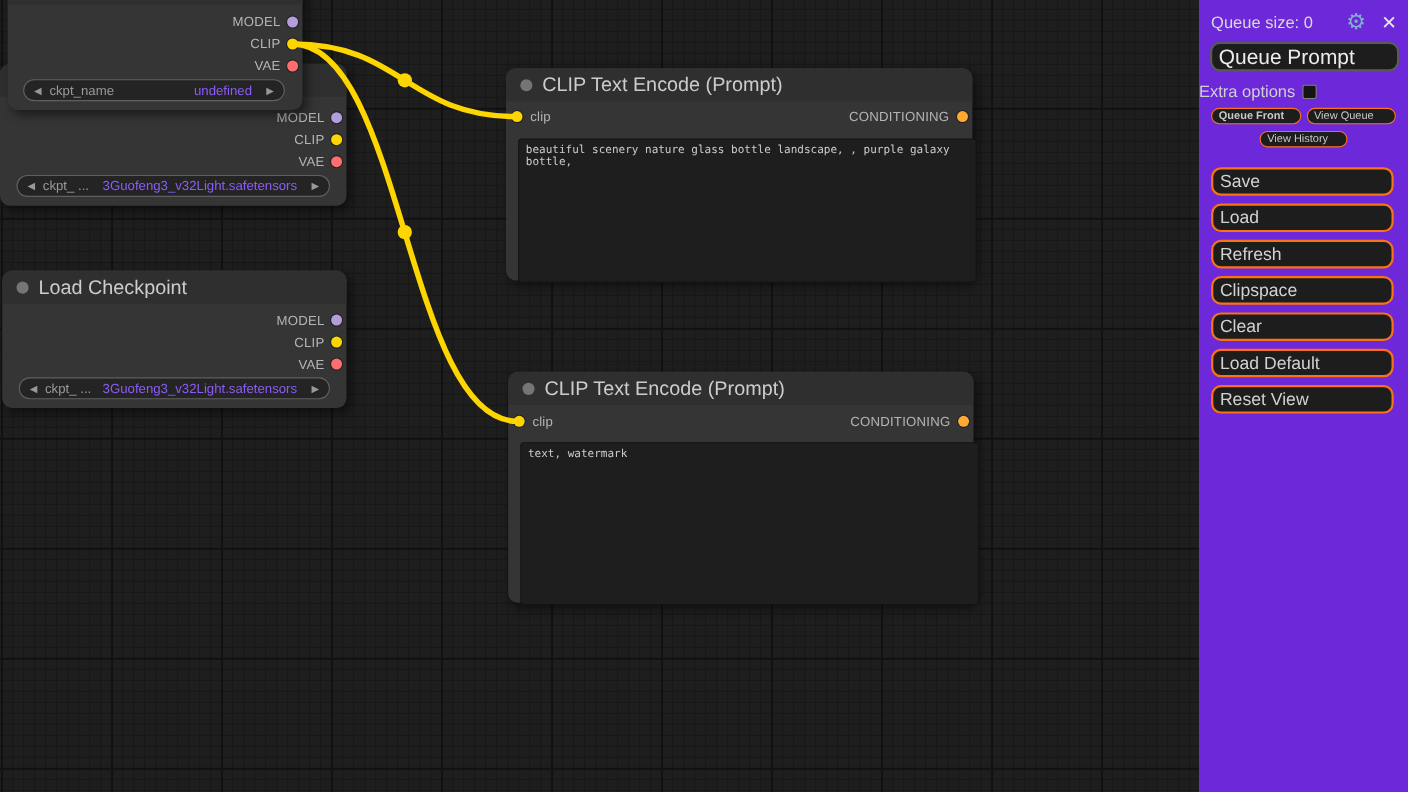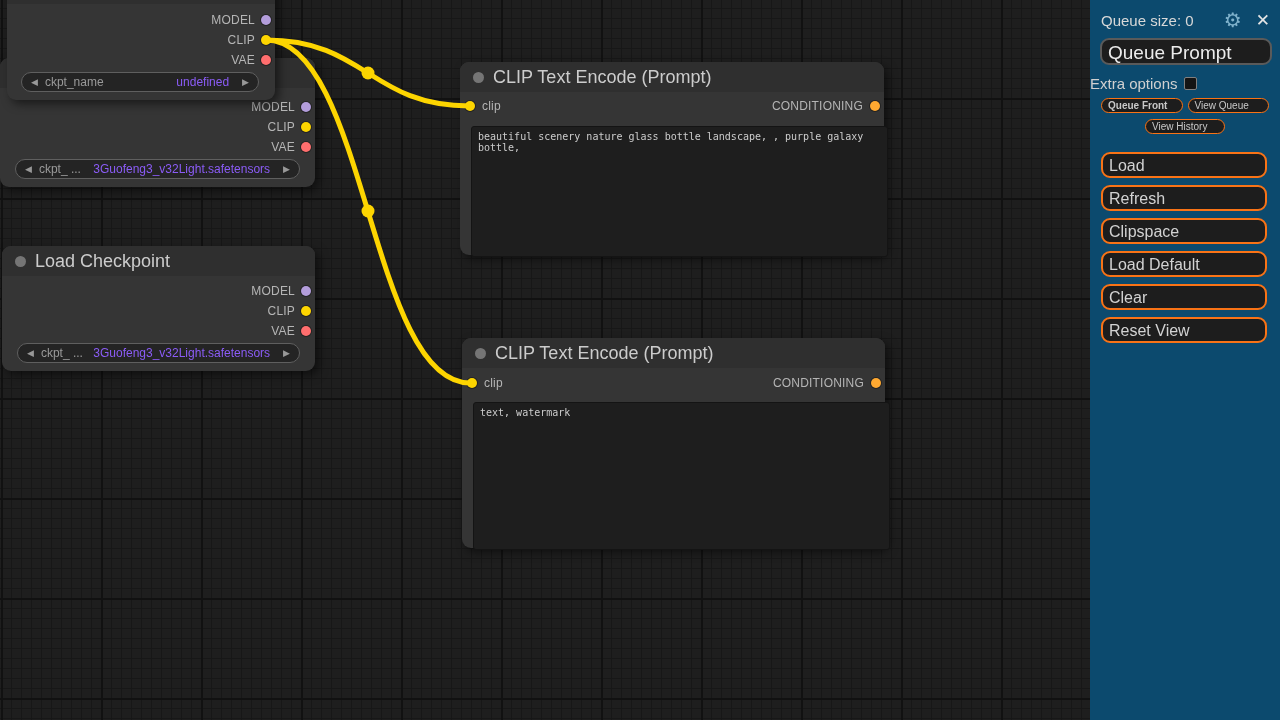--- a/index.html
+++ b/index.html
@@ -55,21 +55,21 @@
   }
 
   
   svg.links{position:absolute;left:0;top:0;z-index:5;pointer-events:none;}
   svg.links path{stroke:#FDD500;stroke-width:5;fill:none;}
   svg.links circle{fill:#FDD500;}
 
   
   .menu{
     position:absolute; left:1090px; top:0; width:190px; height:720px;
-    background:#0c4a6e; z-index:10; box-sizing:border-box; padding-top:9px;
+    background:#6d28d9; z-index:10; box-sizing:border-box; padding-top:9px;
   }
   .qrow{display:flex;align-items:center;padding:0 10px 0 11px;height:22px;}
   .qsize{font-size:15px;color:#d8d8d8;flex:1;}
   .gear{color:#7FB2CC;font-size:20px;line-height:1;cursor:pointer;margin-right:14px;}
   .closex{color:#e4e4e4;font-size:17px;line-height:1;cursor:pointer;}
   .btn{
     display:block; box-sizing:border-box; background:#1d1d1d; color:#d2d2d2;
     border:2px solid #f97316; border-radius:9px; text-align:left; cursor:pointer;
     font-family:"Liberation Sans", sans-serif;
   }
@@ -226,20 +226,21 @@
   <div class="extra">
     <span class="extra-label">Extra options</span>
     <span class="checkbox"></span>
   </div>
   <div class="minirow">
     <button class="btn btn-mini btn-qf">Queue Front</button>
     <button class="btn btn-mini btn-vq">View Queue</button>
   </div>
   <button class="btn btn-mini btn-vh">View History</button>
   <div class="actions">
+    <button class="btn btn-action">Save</button>
     <button class="btn btn-action">Load</button>
     <button class="btn btn-action">Refresh</button>
     <button class="btn btn-action">Clipspace</button>
+    <button class="btn btn-action">Clear</button>
     <button class="btn btn-action">Load Default</button>
-    <button class="btn btn-action">Clear</button>
     <button class="btn btn-action">Reset View</button>
   </div>
 </div>
 
 </body></html>

